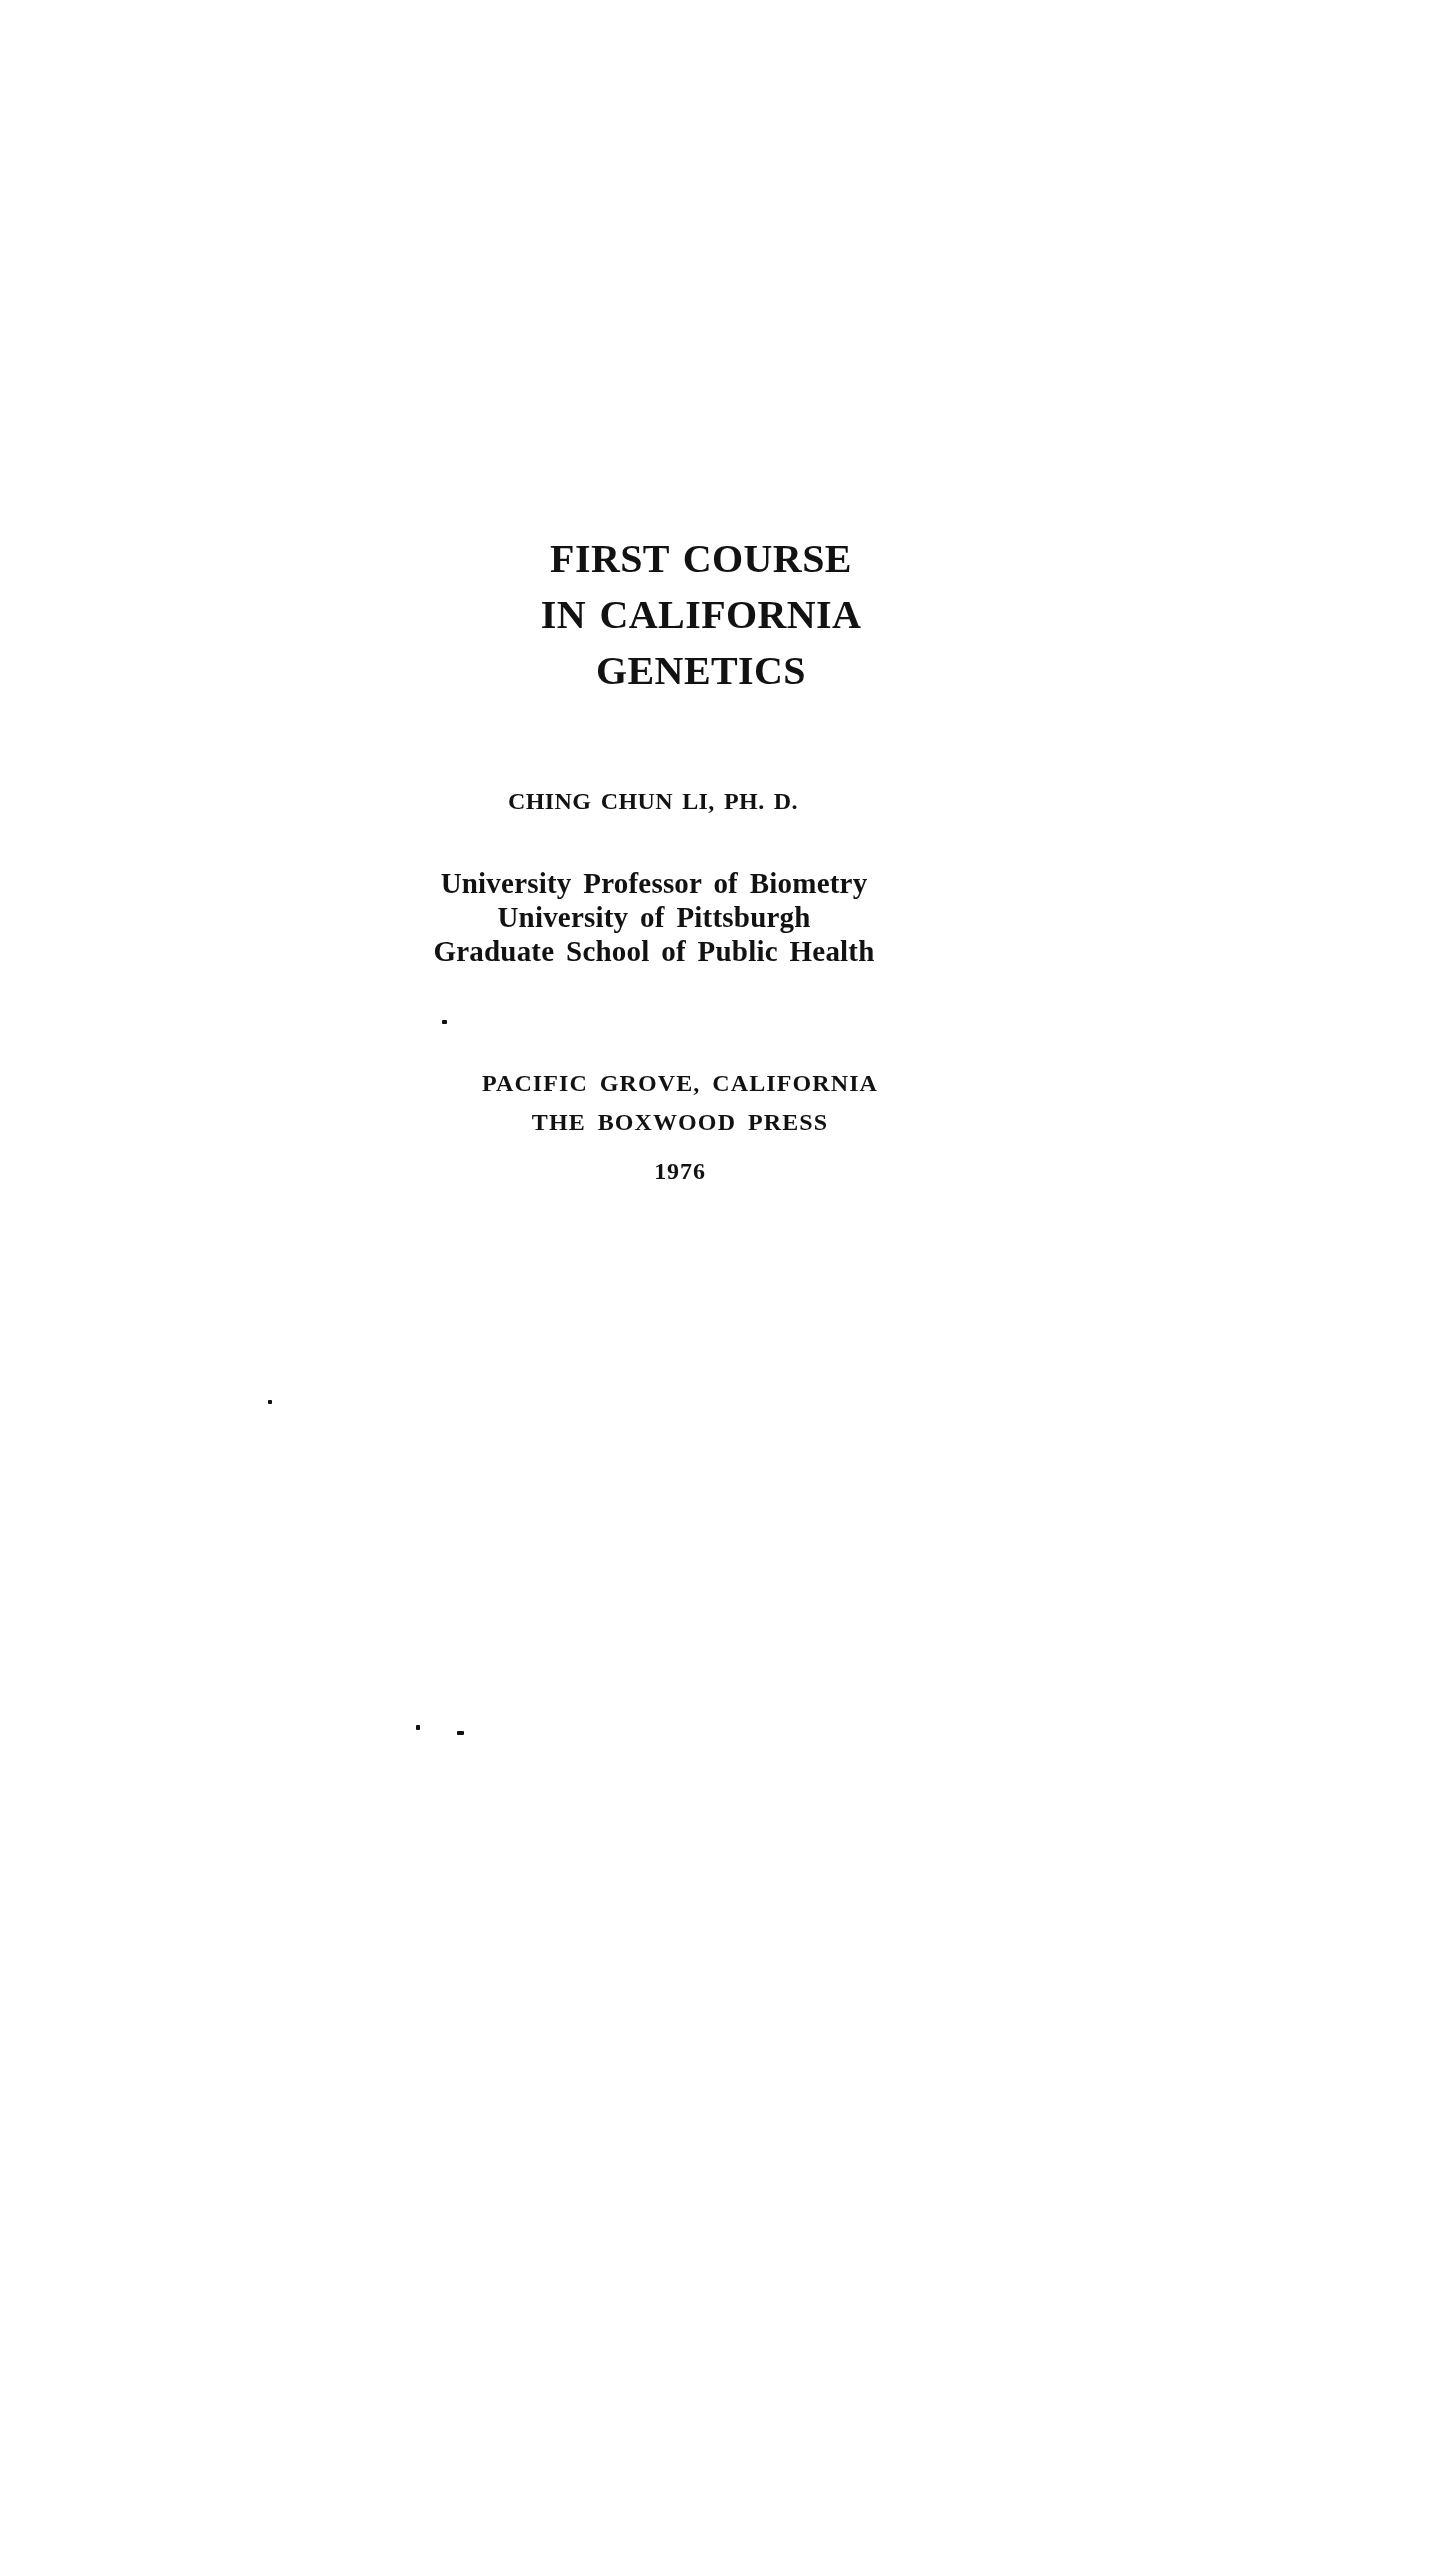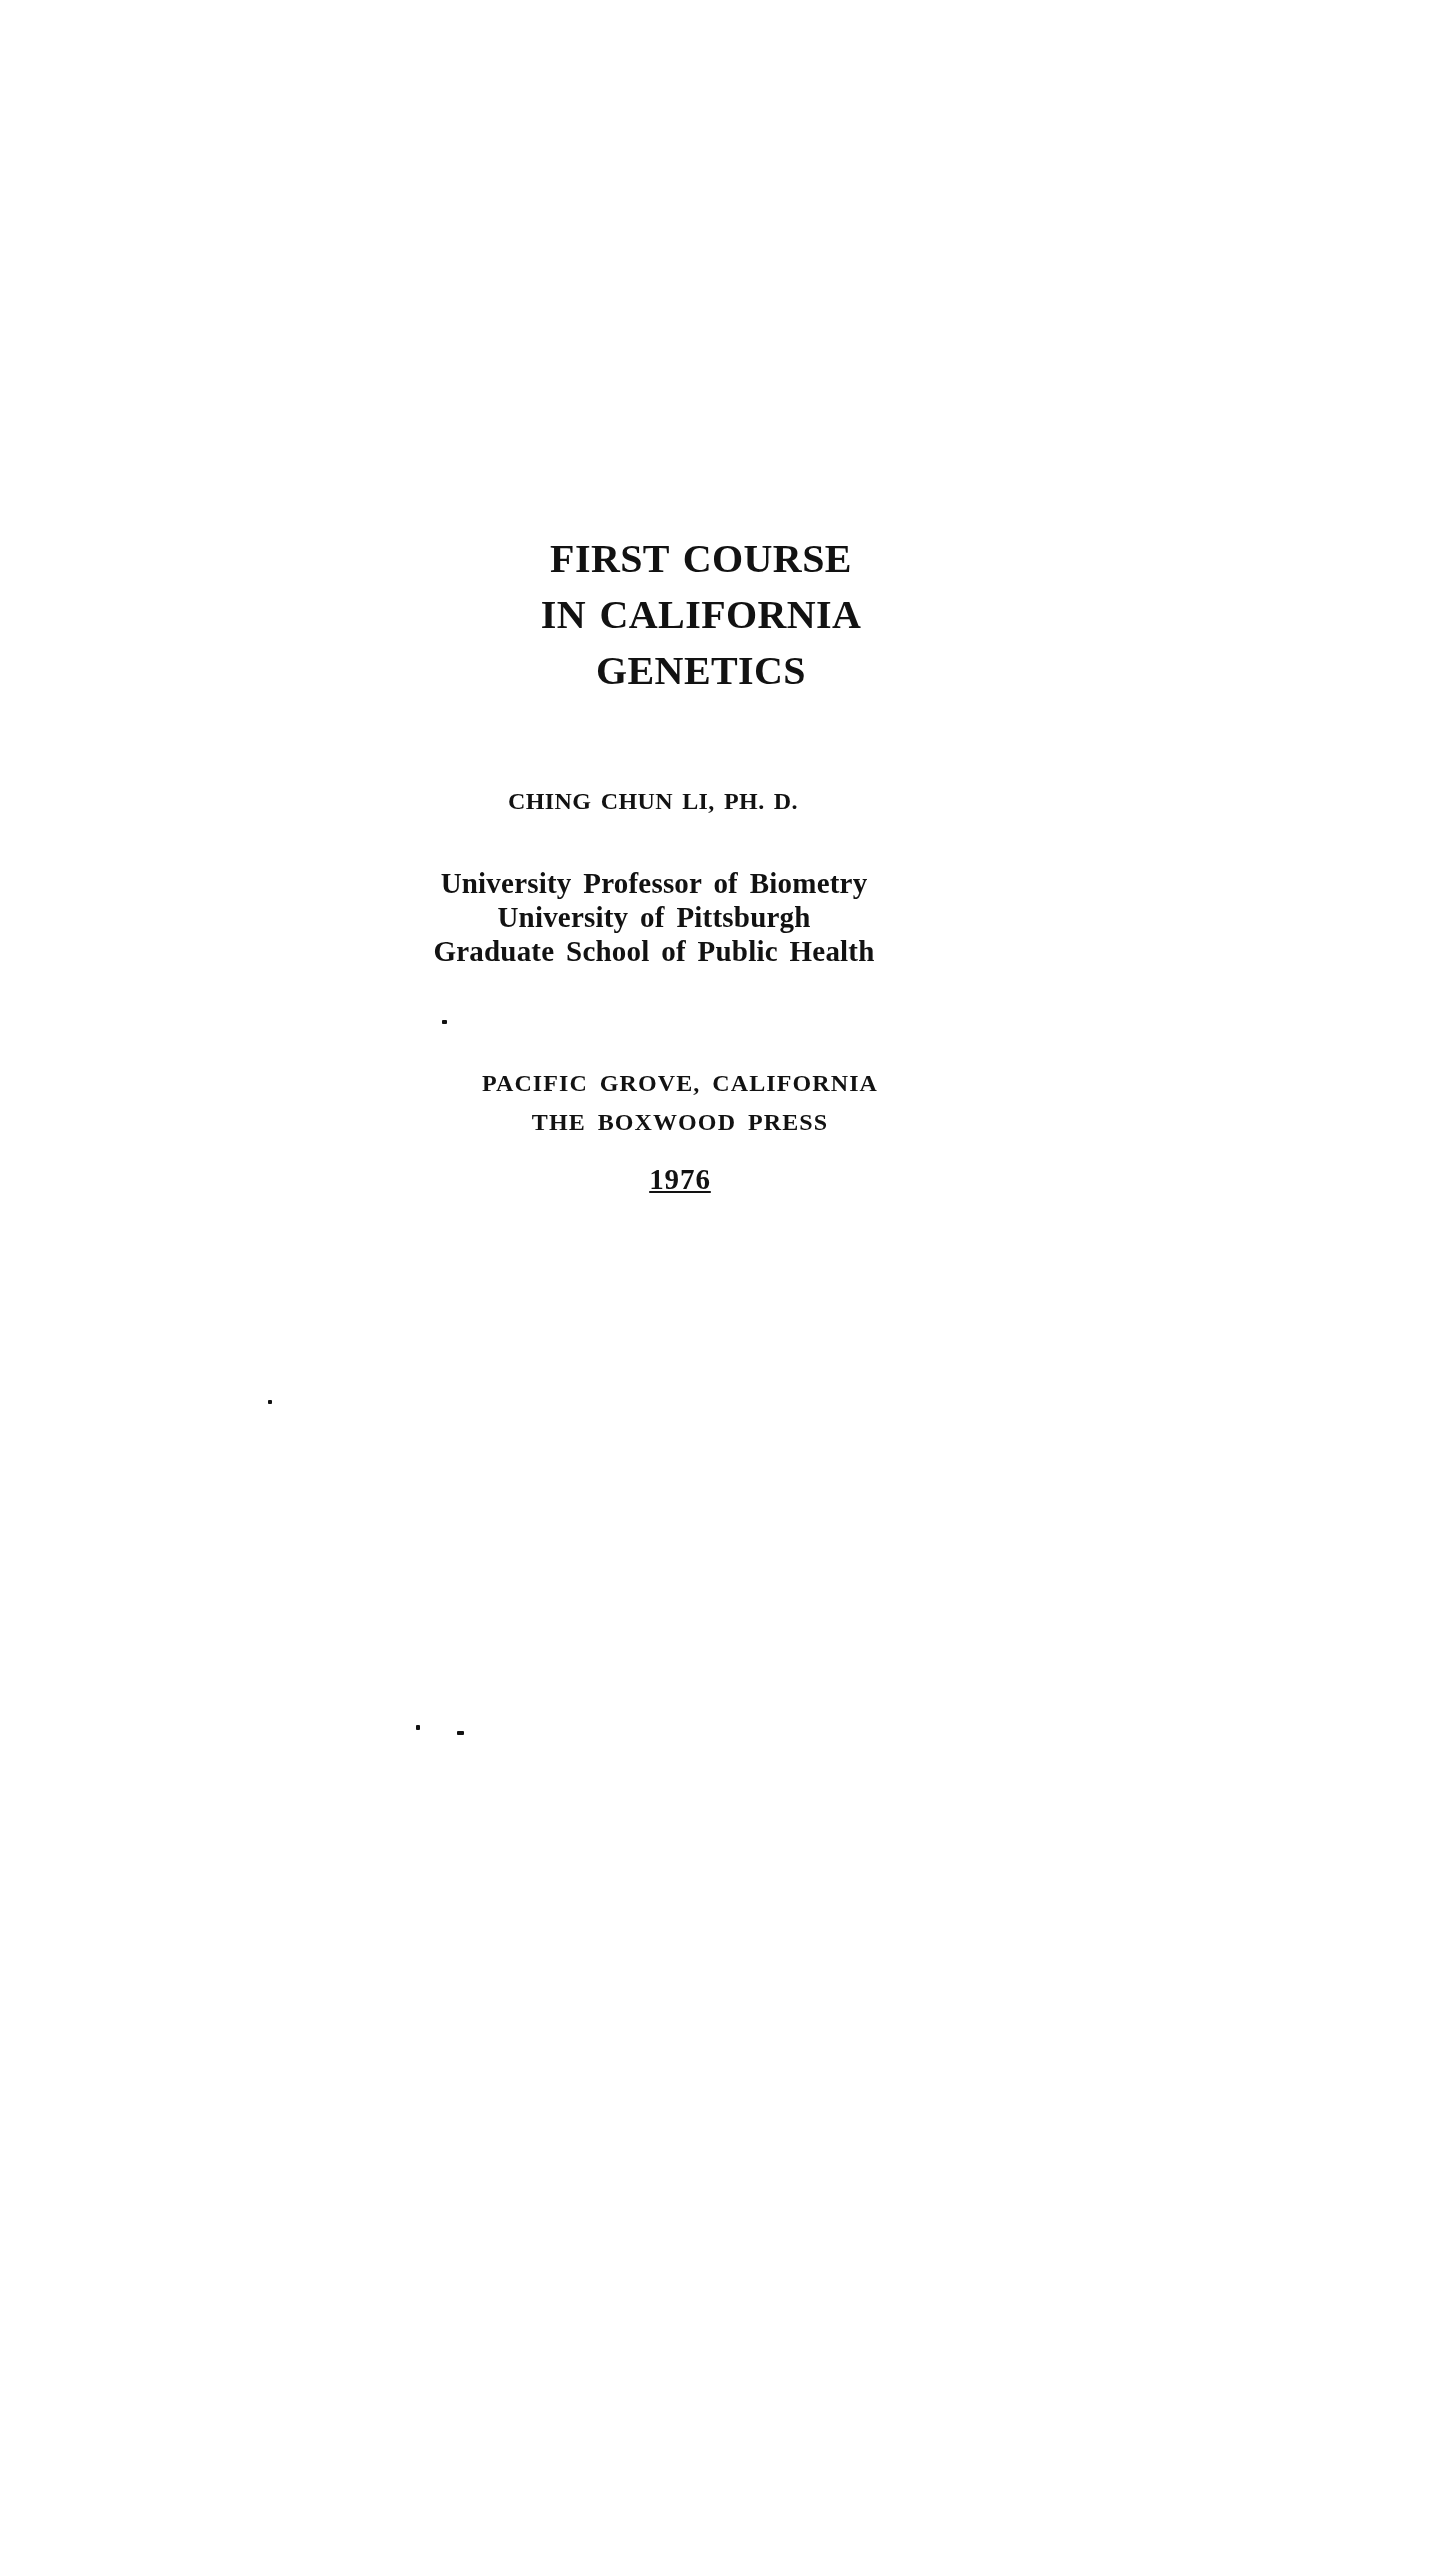--- a/index.html
+++ b/index.html
@@ -57,24 +57,23 @@
   
   .imprint-block {
     left: 371px;
     top: 1064px;
     font-size: 24px;
     line-height: 39px;
     letter-spacing: 1.1px;
     word-spacing: 0.2em;
   }
   .imprint-year {
-    font-size: 29px;
+    font-size: 24px;
     letter-spacing: 0.9px;
-    margin-top: 18px;
-    text-decoration: underline;
+    margin-top: 10px;
   }
   
   .speck {
     position: absolute;
     background: var(--ink, #121212);
     border-radius: 0.9px;
   }
   .speck-1 { left: 442px; top: 1020px; width: 5.3px; height: 4.4px; }
   .speck-2 { left: 268px; top: 1400px; width: 4.4px; height: 4.4px; }
   .speck-3 { left: 416px; top: 1725px; width: 3.5px; height: 5.3px; }

